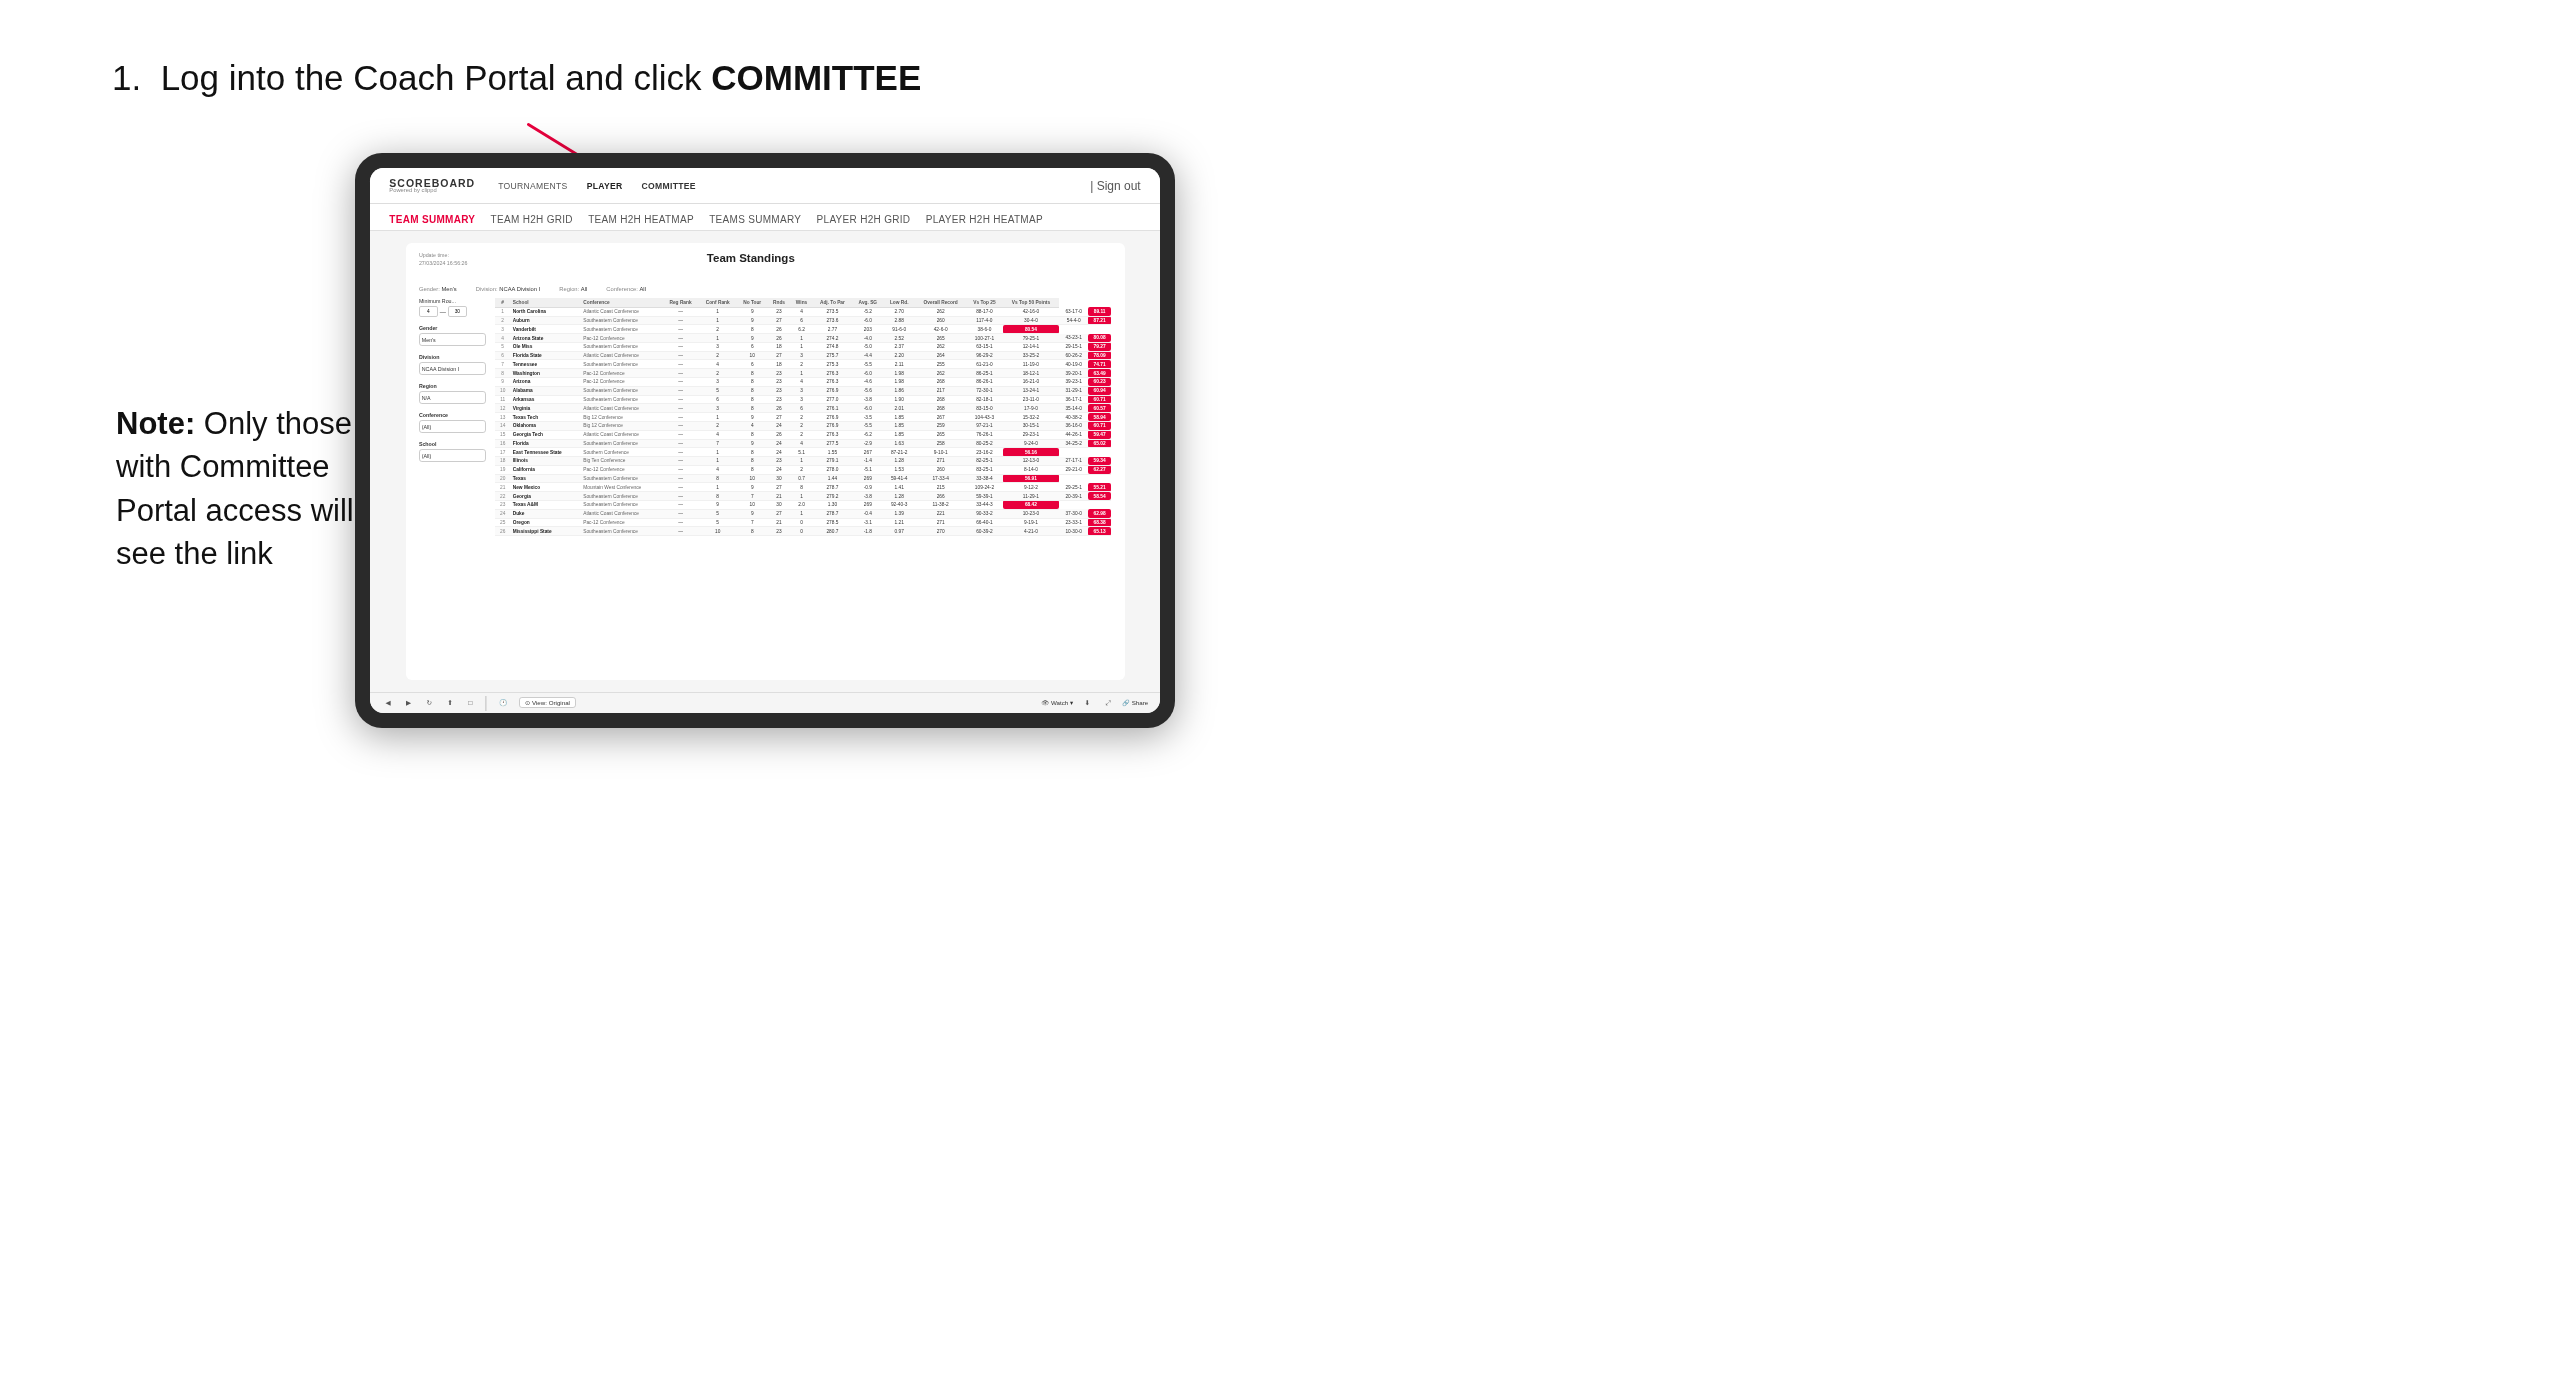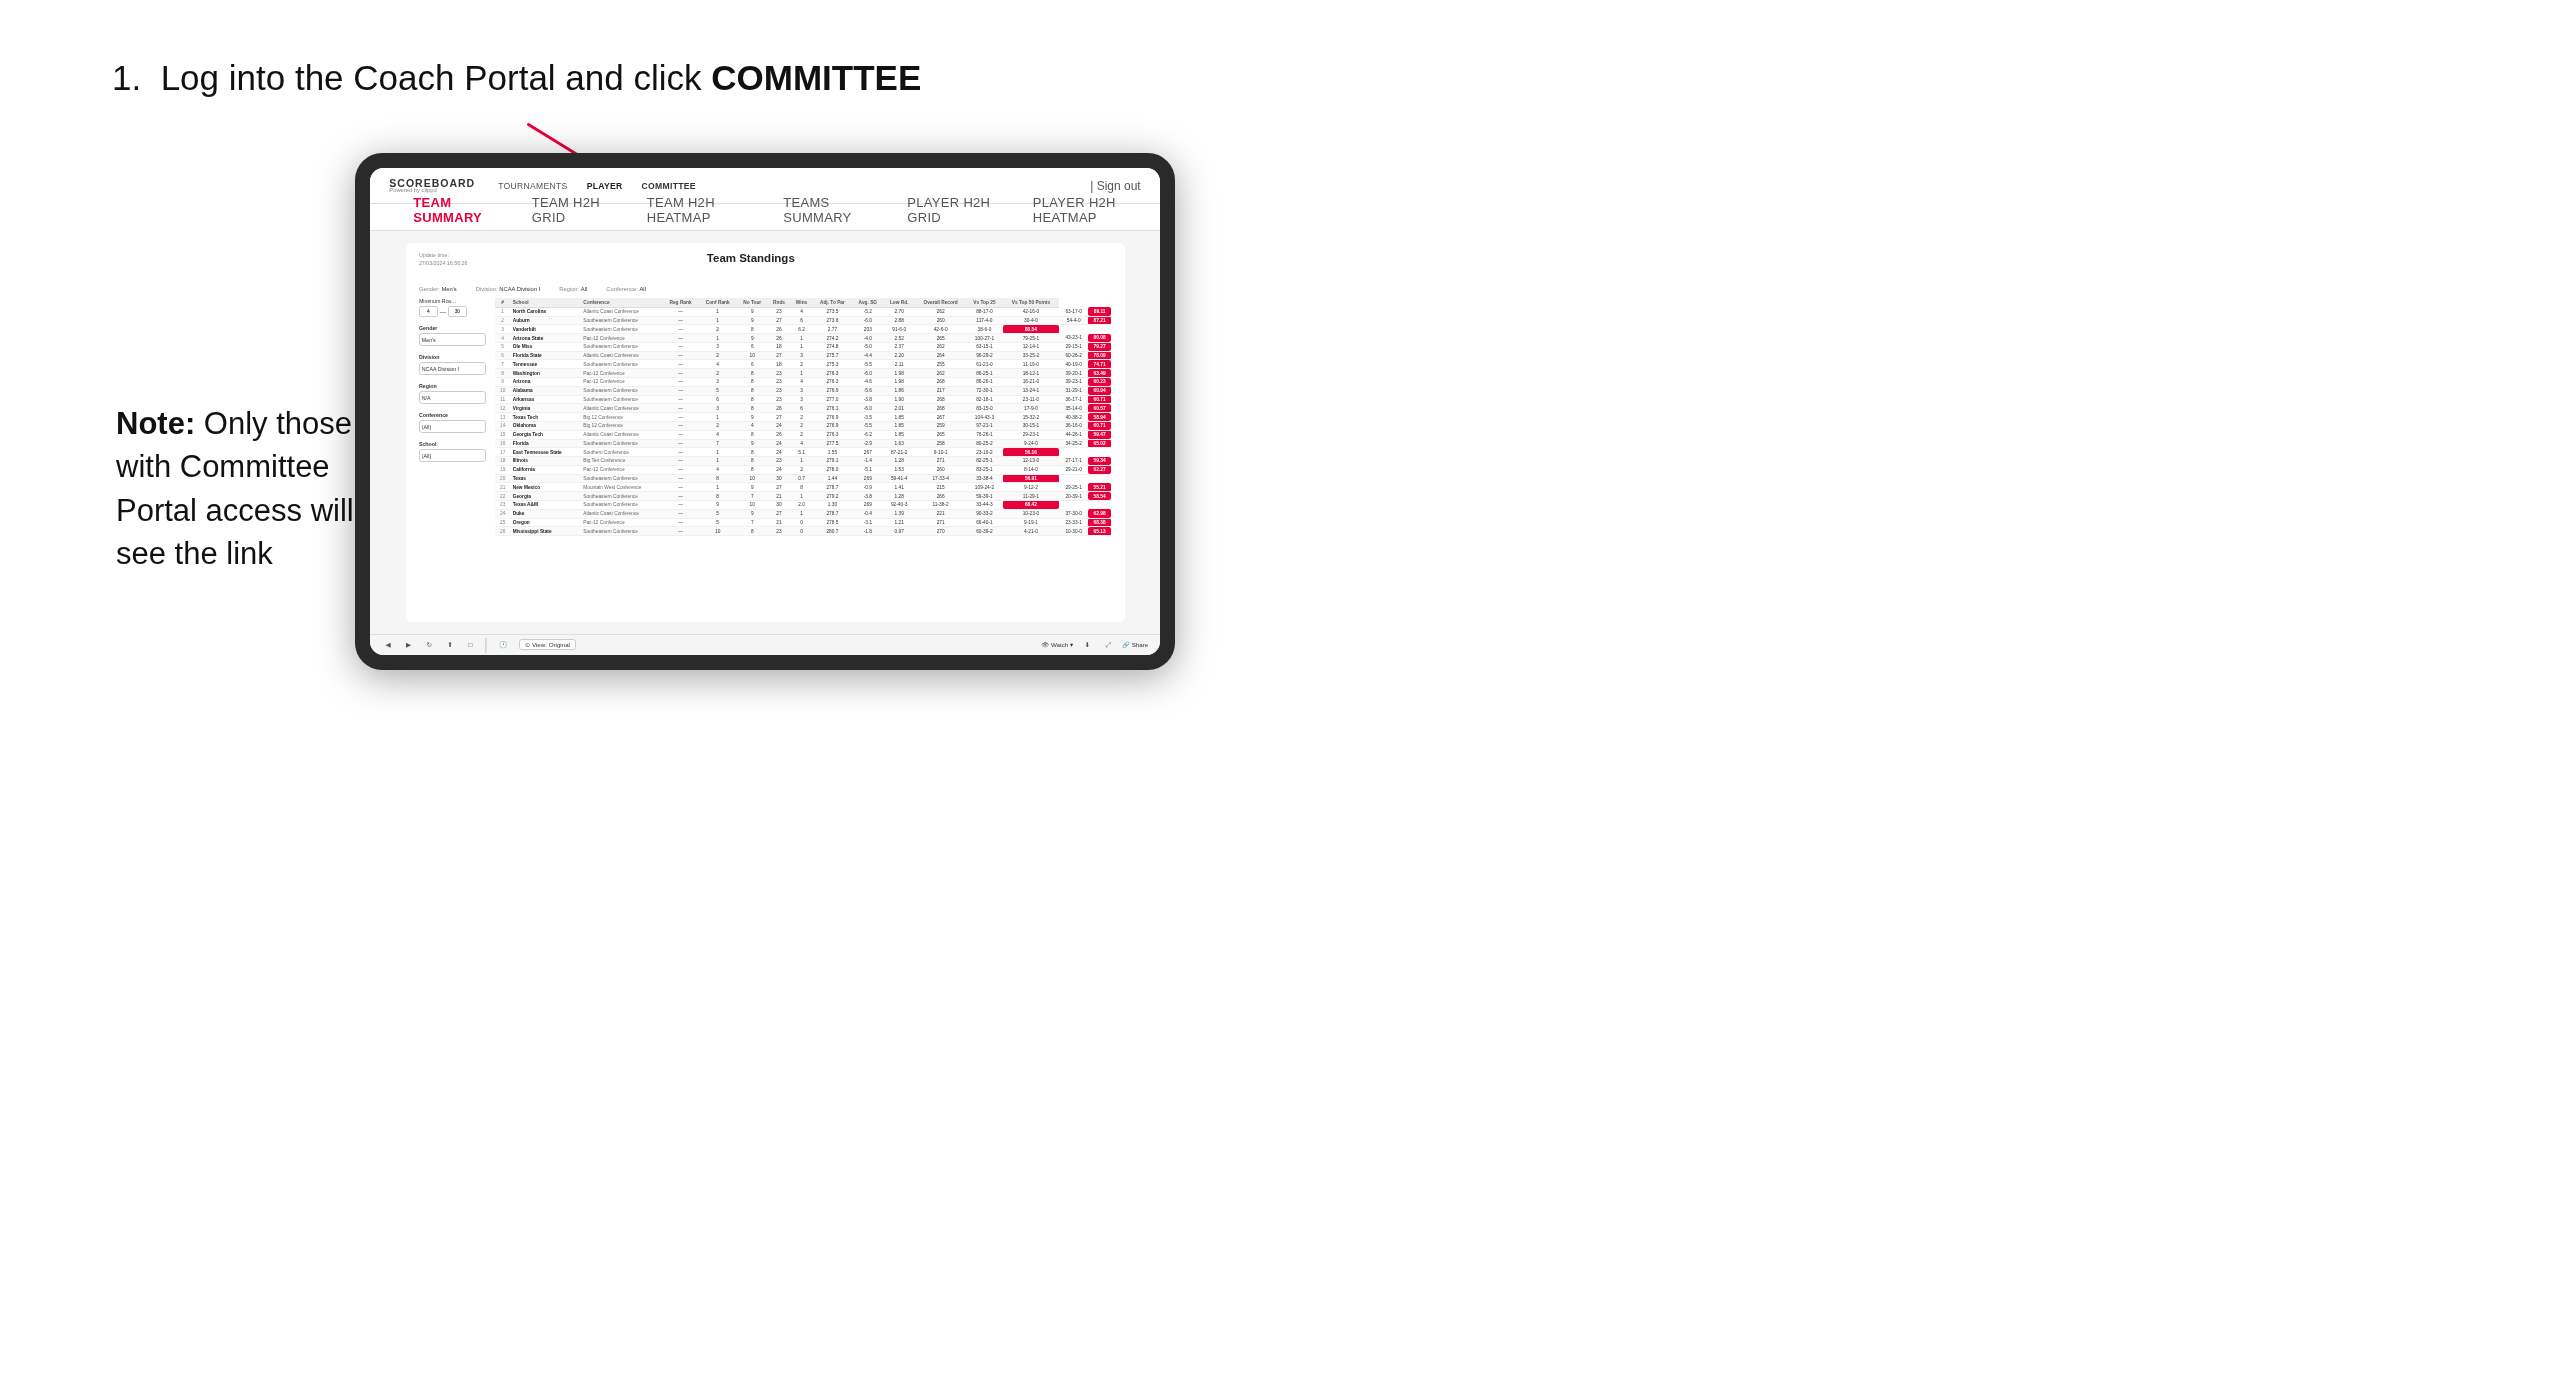--- a/index.html
+++ b/index.html
@@ -41,21 +41,21 @@
     .note-text strong {
       font-weight: 800;
     }
 
     
     .tablet-frame {
       position: absolute;
       left: 297px;
       top: 115px;
       width: 820px;
-      height: 517px;
+      height: 575px;
       background: #2a2a2a;
       border-radius: 27px;
       padding: 15.3px;
       box-shadow: 0 7.7px 38px rgba(0,0,0,0.35);
     }
     .tablet-screen {
       width: 100%;
       height: 100%;
       background: #f0f0f0;
       border-radius: 13.4px;
@@ -124,29 +124,28 @@
       background: #ffffff;
       border-bottom: 1.9px solid #e0e0e0;
       padding: 0 19px;
       display: flex;
       gap: 15.3px;
       height: 27px;
       align-items: flex-end;
       flex-shrink: 0;
     }
     .sub-nav-link {
-      font-size: 13px;
+      font-size: 10px;
       color: #555;
       padding-bottom: 5.8px;
       cursor: pointer;
       font-weight: 500;
       letter-spacing: 0.3px;
       border-bottom: 1.9px solid transparent;
       margin-bottom: -1.9px;
-      margin-left: 24px;
     }
     .sub-nav-link.active {
       color: #e8003d;
       border-bottom: 1.9px solid #e8003d;
       font-weight: 700;
     }
 
     
     .main-content {
       flex: 1;

